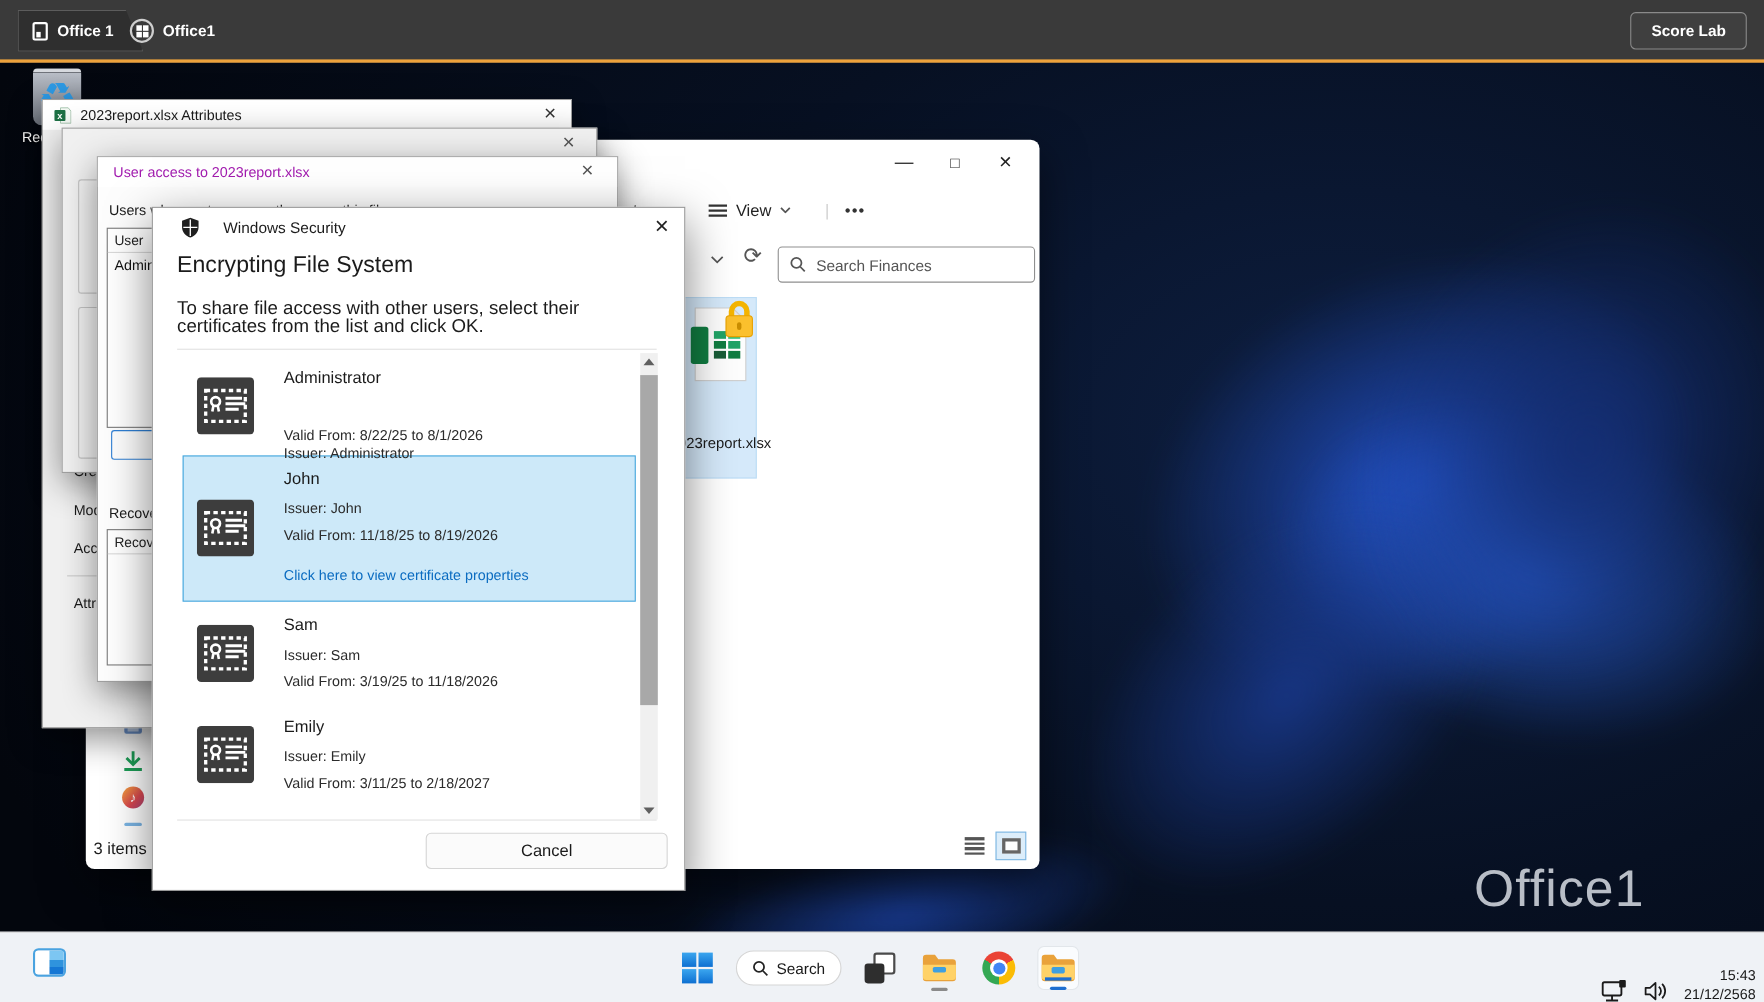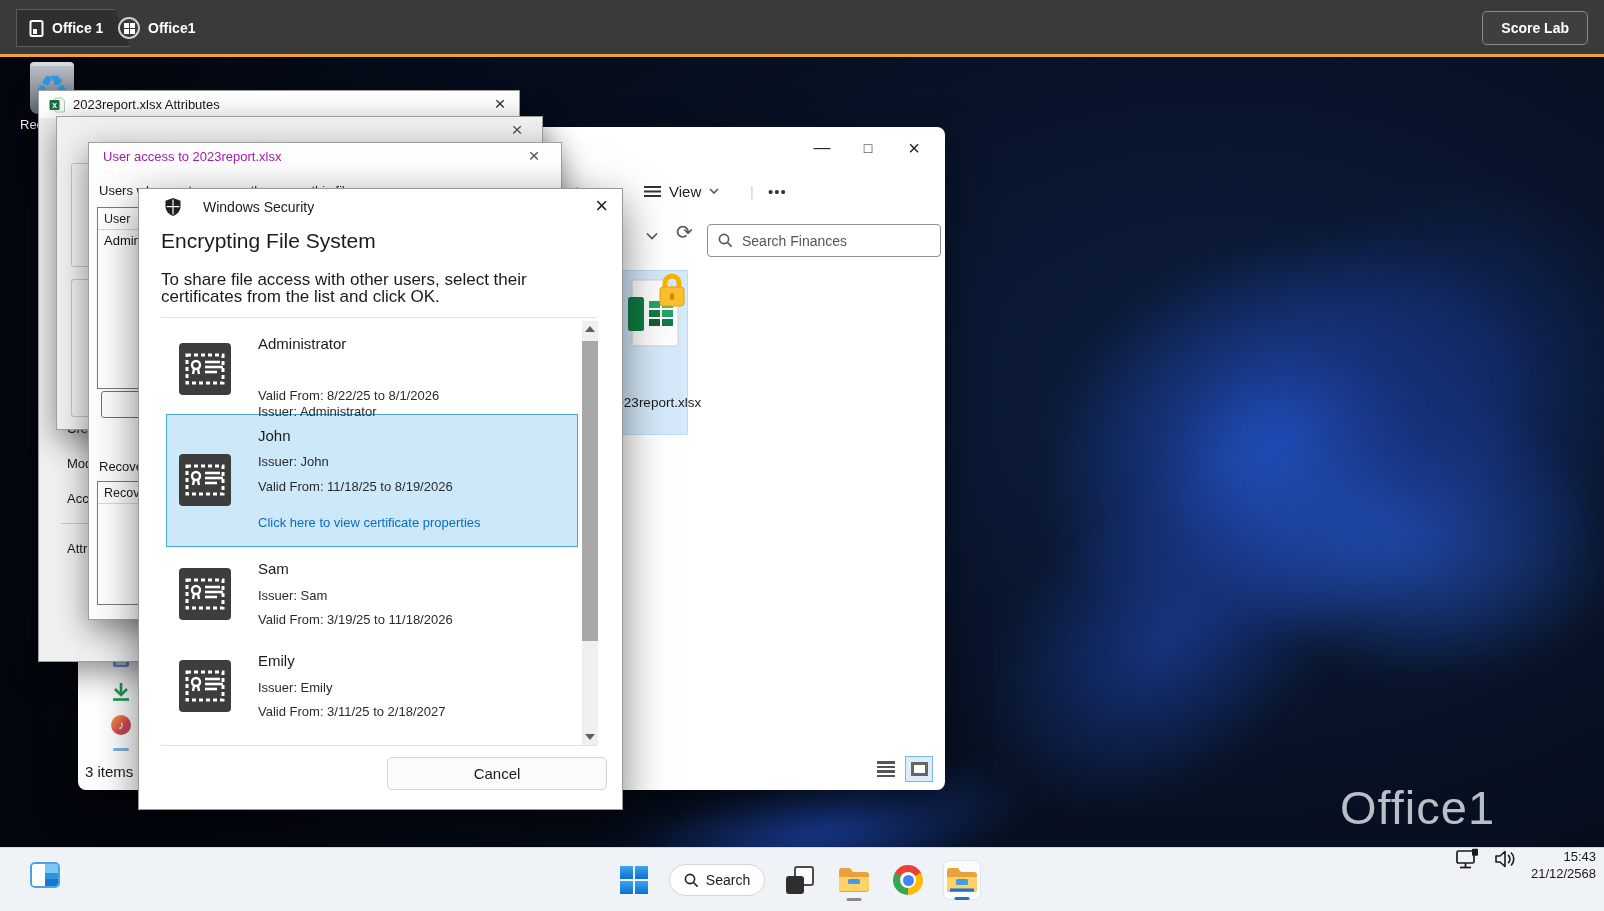--- a/index.html
+++ b/index.html
@@ -69,21 +69,21 @@
   .btn-ok { position:absolute; left:24px; top:568px; width:216px; height:33px; background:#0067c0; border:1px solid #0067c0; border-radius:5px; color:#fff; font-size:15px; display:flex; align-items:center; justify-content:center; }
   .btn-cancel { position:absolute; left:248px; top:568px; width:220px; height:33px; background:#fbfbfb; border:1px solid #d5d5d5; border-radius:5px; color:#1a1a1a; font-size:15px; display:flex; align-items:center; justify-content:center; }
 
   
   .taskbar { position:absolute; left:0; top:847px; width:1604px; height:64px; background:#eff2f6; border-top:1px solid #d9d9d9; }
   .tk-center { position:absolute; left:615px; top:0; height:64px; display:flex; align-items:center; gap:16px; }
   .tk-search { width:96px; height:32px; background:#fff; border:1px solid #d5d5d5; border-radius:16px; display:flex; align-items:center; justify-content:center; gap:7px; font-size:14px; color:#1a1a1a; }
   .tk-icon { width:38px; height:40px; display:flex; align-items:center; justify-content:center; position:relative; }
   .tk-active { background:#fafcfe; border:1px solid #e2e6ea; border-radius:6px; }
   .dash { position:absolute; bottom:-1px; left:50%; transform:translateX(-50%); width:15px; height:3px; border-radius:2px; }
-  .tray { position:absolute; right:8px; top:0; height:64px; display:flex; align-items:flex-start; gap:12px; }
+  .tray { position:absolute; right:8px; top:0; height:64px; display:flex; align-items:flex-end; gap:12px; }
   .clock { text-align:right; font-size:13px; color:#1a1a1a; line-height:17px; }
   .chrome { width:30px; height:30px; border-radius:50%; background:conic-gradient(from -60deg,#ea4335 0 120deg,#fbbc05 0 240deg,#34a853 0 360deg); position:relative; }
   .chrome::before { content:""; position:absolute; left:7px; top:7px; width:16px; height:16px; background:#fff; border-radius:50%; }
   .chrome::after { content:""; position:absolute; left:9.5px; top:9.5px; width:11px; height:11px; background:#4285f4; border-radius:50%; }
   .startlogo { display:grid; grid-template-columns:13px 13px; grid-template-rows:13px 13px; gap:2px; }
   .startlogo i { background:linear-gradient(180deg,#3ba6ef,#0d6fd1); }
   .widgets { position:absolute; left:30px; top:14px; width:30px; height:26px; border:2px solid #4aa3e0; border-radius:5px; overflow:hidden; display:flex; }
   .widgets .w1 { width:50%; background:#fff; }
   .widgets .w2 { width:50%; background:linear-gradient(180deg,#7cc6f2 0 40%,#2f93dd 40% 70%,#1577d4 70%); }
   .chev { stroke:#555; stroke-width:1.6; fill:none; }

